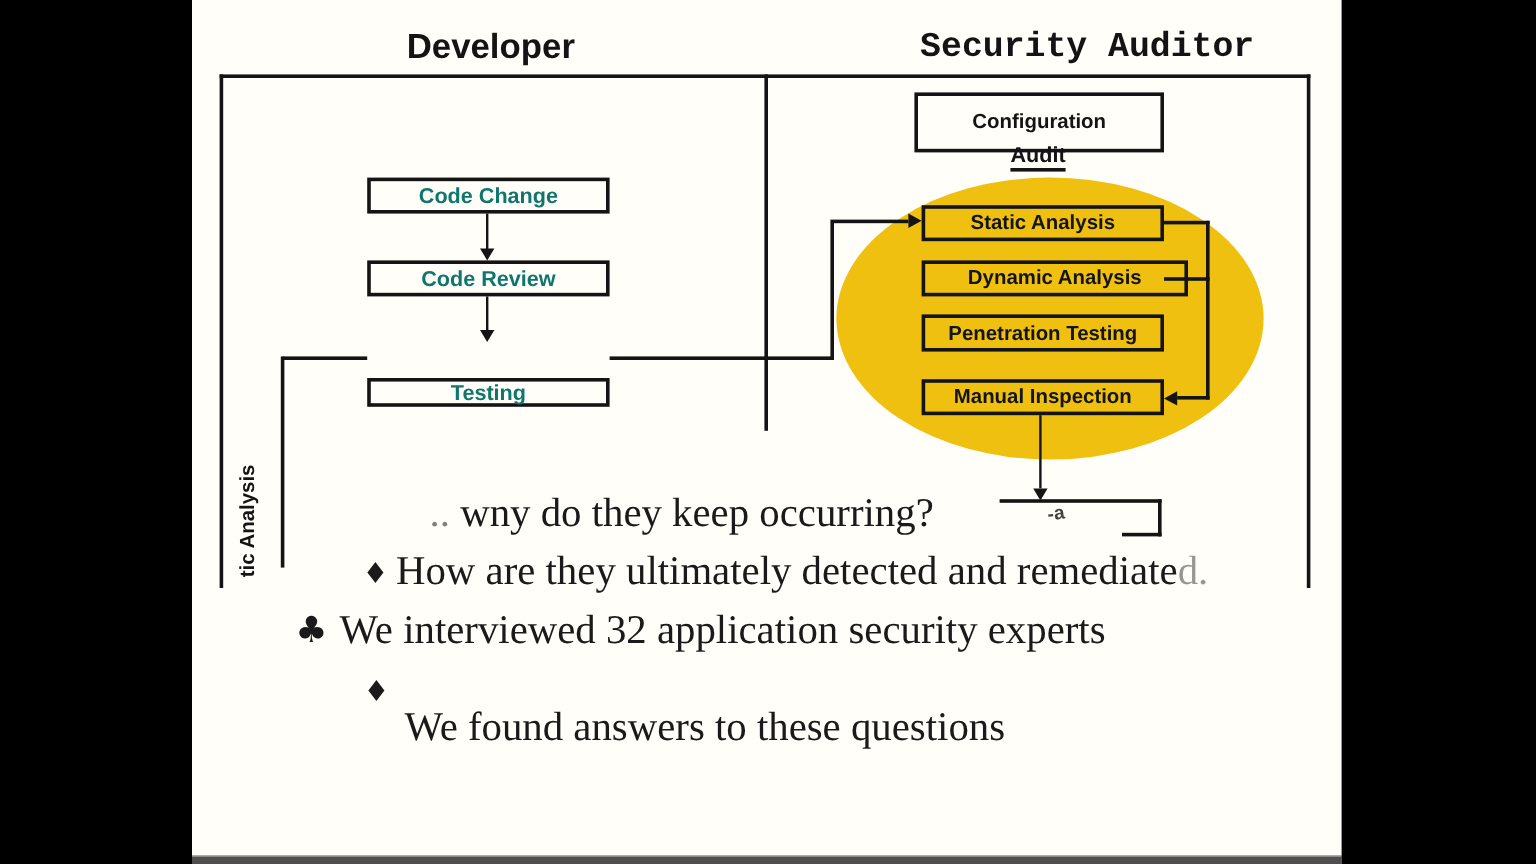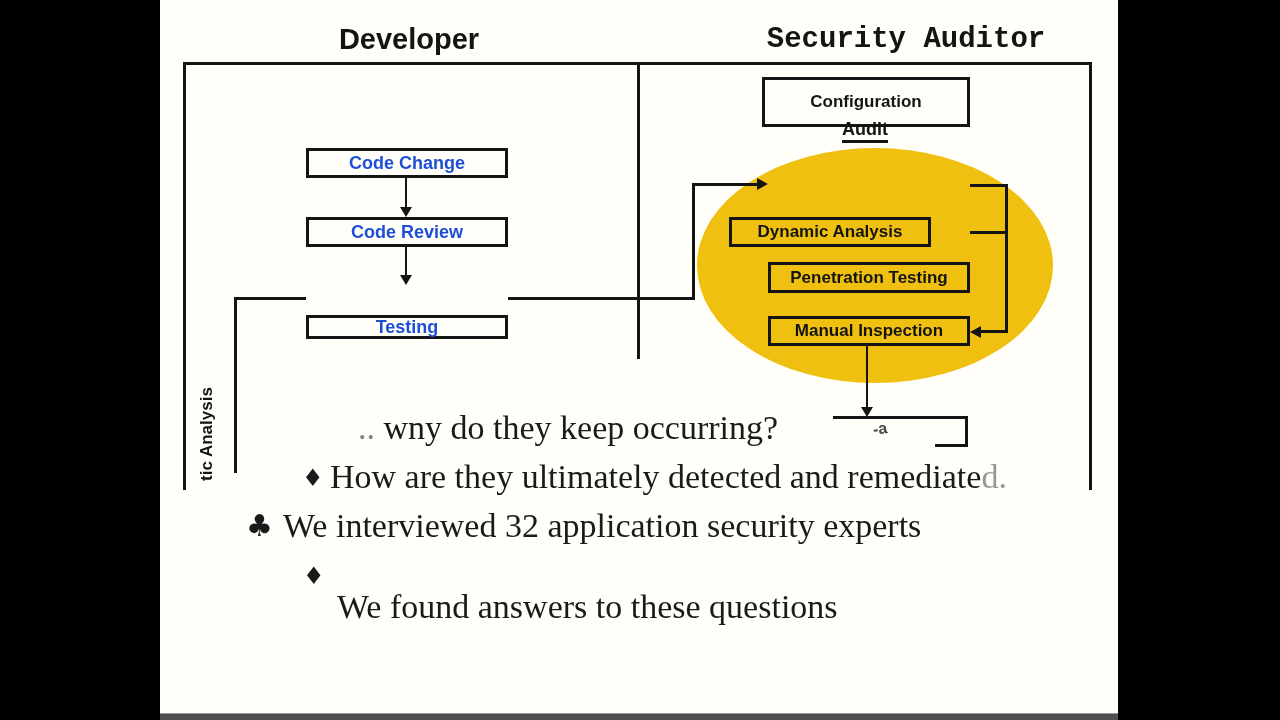--- a/index.html
+++ b/index.html
@@ -3,21 +3,21 @@
 <meta charset="utf-8">
 <style>
   html,body{margin:0;padding:0;background:#000;}
   #stage{position:relative;width:1280px;height:720px;background:#fffef8;overflow:hidden;
          font-family:"Liberation Sans",sans-serif;}
   .abs{position:absolute;}
   .ln{position:absolute;background:#141414;}
   
   .dbox{position:absolute;box-sizing:border-box;border:3px solid #141414;background:#fffef8;
         display:flex;align-items:center;justify-content:center;
-        font:700 18px "Liberation Sans",sans-serif;color:#1d4ed8;white-space:nowrap;}
+        font:700 18px "Liberation Sans",sans-serif;color:#0f766e;white-space:nowrap;}
   .abox{position:absolute;box-sizing:border-box;border:3px solid #141414;background:transparent;
         display:flex;align-items:center;justify-content:center;
         font:700 17px "Liberation Sans",sans-serif;color:#141414;white-space:nowrap;}
   .hdr{position:absolute;font:700 29px "Liberation Sans",sans-serif;color:#141414;
        text-align:center;white-space:nowrap;}
   
   .ah-down{position:absolute;width:0;height:0;border-left:6px solid transparent;
            border-right:6px solid transparent;border-top:10px solid #141414;}
   .ah-right{position:absolute;width:0;height:0;border-top:6px solid transparent;
             border-bottom:6px solid transparent;border-left:11px solid #141414;}
@@ -77,21 +77,22 @@
   <div class="ln" style="left:508px;top:297px;width:187px;height:3px;"></div>
   <div class="ln" style="left:692px;top:183px;width:3px;height:117px;"></div>
   <div class="ln" style="left:695px;top:183px;width:62px;height:3px;"></div>
   <div class="ah-right" style="left:757px;top:178px;"></div>
 
   <div class="abox" style="left:762px;top:77px;width:208px;height:50px;background:#fffef8;">Configuration</div>
   <div class="abs" style="left:815px;top:119px;width:100px;text-align:center;font:700 18px 'Liberation Sans',sans-serif;color:#141414;">
     <span class="ul">Audit</span>
   </div>
 
-  <div class="abox" style="left:729px;top:217px;width:202px;height:30px;">Dynamic Analysis</div>
+  <div class="abox" style="left:768px;top:171px;width:202px;height:30px;">Static Analysis</div>
+  <div class="abox" style="left:768px;top:217px;width:222px;height:30px;">Dynamic Analysis</div>
   <div class="abox" style="left:768px;top:262px;width:202px;height:31px;">Penetration Testing</div>
   <div class="abox" style="left:768px;top:316px;width:202px;height:30px;">Manual Inspection</div>
 
   <div class="ln" style="left:970px;top:184px;width:38px;height:3px;"></div>
   <div class="ln" style="left:970px;top:231px;width:38px;height:3px;"></div>
   <div class="ln" style="left:1005px;top:184px;width:3px;height:149px;"></div>
   <div class="ln" style="left:981px;top:330px;width:27px;height:3px;"></div>
   <div class="ah-left" style="left:970px;top:326px;"></div>
 
   <div class="ln" style="left:866px;top:346px;width:2px;height:61px;"></div>

